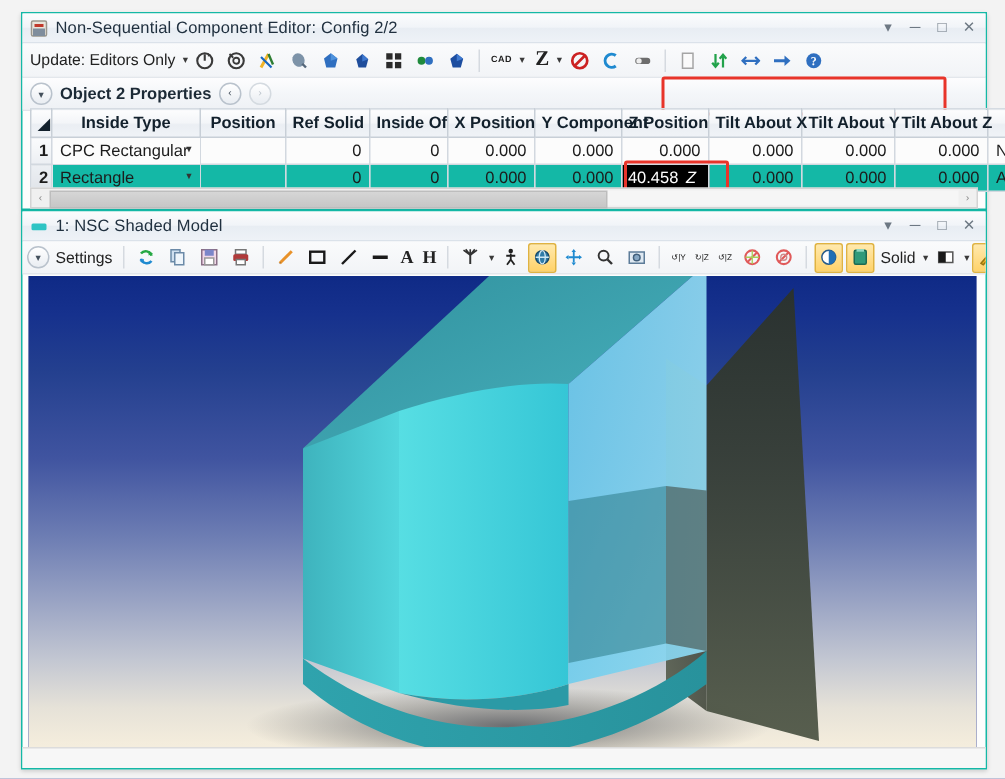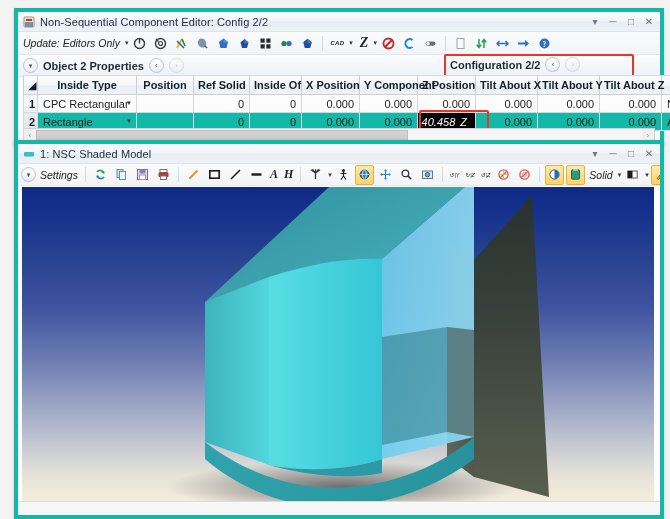--- a/index.html
+++ b/index.html
@@ -6,36 +6,36 @@
   body{
     width:670px;height:519px;overflow:hidden;
     background:#f0f0f0;
     font-family:"Liberation Sans","DejaVu Sans",sans-serif;
     font-size:11px;color:#1a1a1a;
     -webkit-font-smoothing:antialiased;
   }
   .desktop{position:absolute;left:0;top:0;width:670px;height:519px;background:#f3f3f3;}
 
   
-  .win{position:absolute;background:#fdfdfd;border:4px solid #14b8a6;box-shadow:0 1px 3px rgba(0,0,0,.18);}
+  .win{position:absolute;background:#fdfdfd;border:1px solid #14b8a6;box-shadow:0 1px 3px rgba(0,0,0,.18);}
   .titlebar{height:19px;display:flex;align-items:center;
      background:linear-gradient(to bottom,#fbfcfd 0%,#f1f4f8 48%,#e8edf3 52%,#eef2f7 100%);
      border-bottom:1px solid #dbe2ea;padding:0 2px 0 5px;}
   .tb-icon{width:12px;height:12px;margin-right:5px;flex:0 0 auto;position:relative;}
   .tb-title{font-size:11px;color:#20303f;white-space:nowrap;overflow:hidden;letter-spacing:.1px;}
   .tb-spacer{flex:1 1 auto;}
   .tb-btns{display:flex;align-items:center;gap:0;}
   .tb-btn{width:18px;height:16px;display:flex;align-items:center;justify-content:center;
      font-size:10px;color:#6d7883;cursor:default;}
 
   
   .toolbar{height:22px;display:flex;align-items:center;
      background:linear-gradient(to bottom,#fafbfc 0%,#f2f4f7 100%);
      border-bottom:1px solid #e3e7ec;padding:0 3px;gap:2px;overflow:hidden;white-space:nowrap;}
-  .tlabel{font-size:10.5px;color:#222;padding:0 2px;font-style:italic;}
+  .tlabel{font-size:10.5px;color:#222;padding:0 2px;}
   .caret{font-size:7px;color:#3a3a3a;margin-left:1px;}
   .tsep{width:1px;height:15px;background:#d5dae0;margin:0 3px;flex:0 0 auto;}
   .tbtn{width:17px;height:18px;display:flex;align-items:center;justify-content:center;flex:0 0 auto;
         border:1px solid transparent;border-radius:2px;position:relative;}
   .tbtn.sel{border-color:#e0b341;background:linear-gradient(to bottom,#ffe9ae,#ffd269);}
   .tbtn svg{display:block;}
 
   
   .secbar{height:21px;display:flex;align-items:center;background:
      linear-gradient(to bottom,#fdfdfe 0%,#f4f6f9 50%,#eef1f5 100%);
@@ -61,21 +61,21 @@
   td.rownum{background:linear-gradient(to bottom,#fafbfc,#eceff3)!important;
      font-weight:bold;text-align:center;color:#17222c;}
   tr.alt td.rownum{background:linear-gradient(to bottom,#eceff3,#e0e4e9)!important;}
   th.corner{background:linear-gradient(to bottom,#fafbfc,#e9edf2);}
   td.num{text-align:right;}
   td.objtype{text-align:left;padding-right:14px;position:relative;margin-left:45px;}
   td.objtype .dd{position:absolute;right:4px;top:5px;font-size:6px;color:#333;}
   td.selcell{background:#000!important;padding:0;}
   .selcell-inner{display:flex;align-items:center;justify-content:flex-end;height:17px;
      color:#fff;padding-right:3px;gap:5px;}
-  .selcell-inner .val{font-style:italic;}
+  .selcell-inner .val{}
   .selcell-inner .suffix{font-style:italic;}
 
   
   .hscroll{position:absolute;left:5px;right:5px;height:12px;
      background:#f0f0f0;border:1px solid #d4d4d4;display:flex;align-items:center;}
   .hs-arrow{width:12px;height:10px;display:flex;align-items:center;justify-content:center;
      font-size:7px;color:#8a8a8a;flex:0 0 auto;}
   .hs-track{flex:1 1 auto;height:10px;position:relative;background:#f6f6f6;}
   .hs-thumb{position:absolute;left:0;top:0;height:10px;width:61%;
      background:linear-gradient(to bottom,#d6d6d6,#c6c6c6);border:1px solid #bdbdbd;}
@@ -232,25 +232,20 @@
           </svg>
       </span>
     </div>
 
     <div class="secbar">
       <span class="circ-btn">▾</span>
       <span class="sec-title">Object  2 Properties</span>
       <span class="circ-btn">‹</span>
       <span class="circ-btn dim">›</span>
 
-      <span class="cfg-group">
-        <span class="sec-title">Configuration 2/2</span>
-        <span class="circ-btn">‹</span>
-        <span class="circ-btn dim">›</span>
-      </span>
       <span class="redbox" style="left:426px;top:-1px;width:186px;height:22px;"></span>
     </div>
 
     <div class="tblwrap" style="top:63px;">
       <table class="grid" style="width:632px;">
         <colgroup>
           <col style="width:14px">
             <col style="width:99px">
             <col style="width:57px">
             <col style="width:56px">

